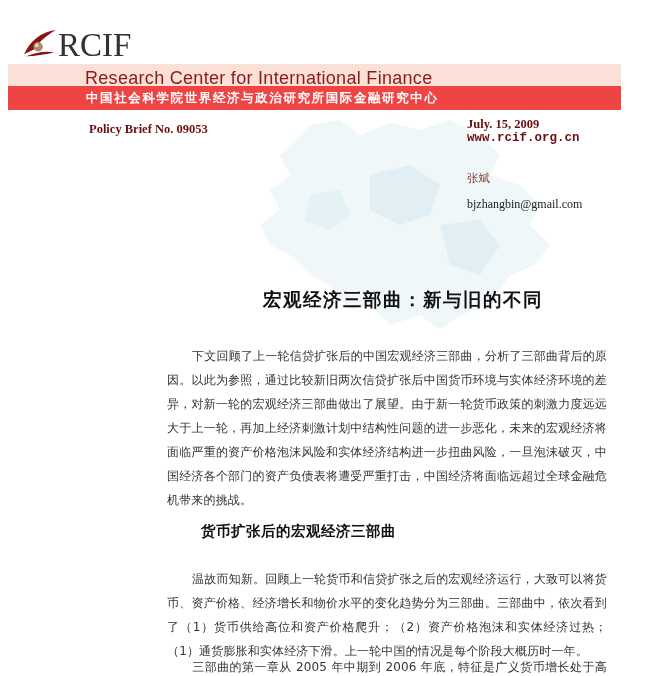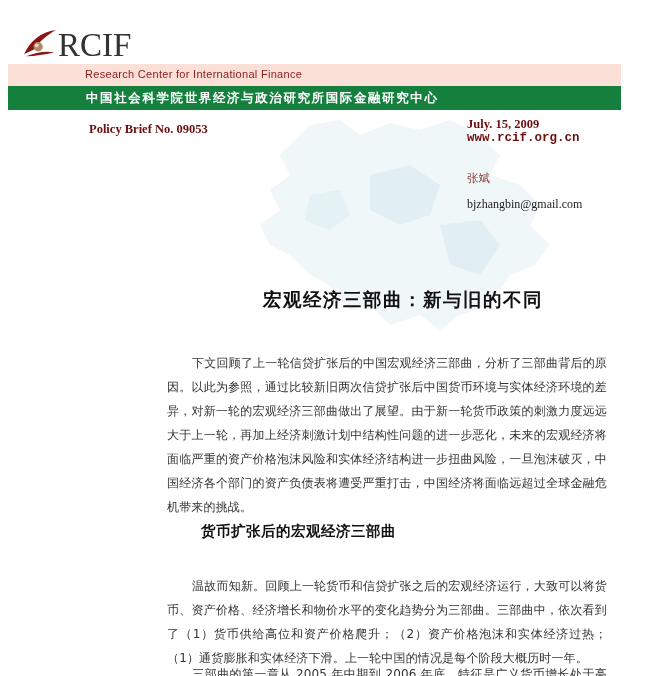--- a/index.html
+++ b/index.html
@@ -9,23 +9,23 @@
 
   
   .logo { left: 22px; top: 28px; height: 34px; display: flex; align-items: flex-start; }
   .logo-mark { width: 36px; height: 30px; position: relative; }
   .logo-text { font-family: "Liberation Serif", serif; font-size: 33px; color: #333;
                letter-spacing: 0px; margin-left: 0px; line-height: 34px; }
 
   
   .band-light { left: 8px; top: 64px; width: 613px; height: 22px; background: #fbe0d8; }
   .band-light span { position: absolute; left: 77px; top: 4px;
-                     font-family: "Liberation Sans", sans-serif; font-size: 11px;
+                     font-family: "Liberation Sans", sans-serif; font-size: 18px;
                      color: #8b1a1a; letter-spacing: 0.3px; }
-  .band-dark { left: 8px; top: 86px; width: 613px; height: 24px; background: #15803d; }
+  .band-dark { left: 8px; top: 86px; width: 613px; height: 24px; background: #ef4444; }
   .band-dark span { position: absolute; left: 78px; top: 4px;
                     font-family: "DejaVu Sans", sans-serif; font-size: 12.5px;
                     color: #ffffff; letter-spacing: 1.6px; font-weight: bold; }
 
   
   .watermark { left: 250px; top: 115px; width: 320px; height: 220px; opacity: 0.55; }
 
   
   .policy { left: 89px; top: 122px; font-family: Liberation Serif, serif; font-size: 12.5px;
             font-weight: bold; color: #6b0f0f; }
@@ -37,21 +37,21 @@
             color: #8a3a3a; }
   .email { left: 467px; top: 197px; font-family: "Liberation Serif", serif; font-size: 12px;
            color: #222; text-align: center; }
 
   
   .title { left: 263px; top: 287px; font-family: "DejaVu Sans", sans-serif; font-size: 18.5px;
            color: #111; letter-spacing: 1.5px; font-weight: bold; }
 
   
   .para { left: 167px; width: 440px; font-family: "DejaVu Sans", sans-serif; font-size: 12px;
-          line-height: 24px; color: #333; text-align: justify; letter-spacing: 0.15px; margin-top: 7px; }
+          line-height: 24px; color: #333; text-align: justify; letter-spacing: 0.15px; }
   .para .indent { display: inline-block; width: 25px; }
   .p1 { top: 344px; }
   .h2 { left: 201px; top: 522px; font-family: "DejaVu Sans", sans-serif; font-size: 14.5px;
         font-weight: bold; color: #111; letter-spacing: 0.5px; }
   .p2 { top: 567px; }
   .p3 { top: 655px; }
 </style>
 </head>
 <body>
 

